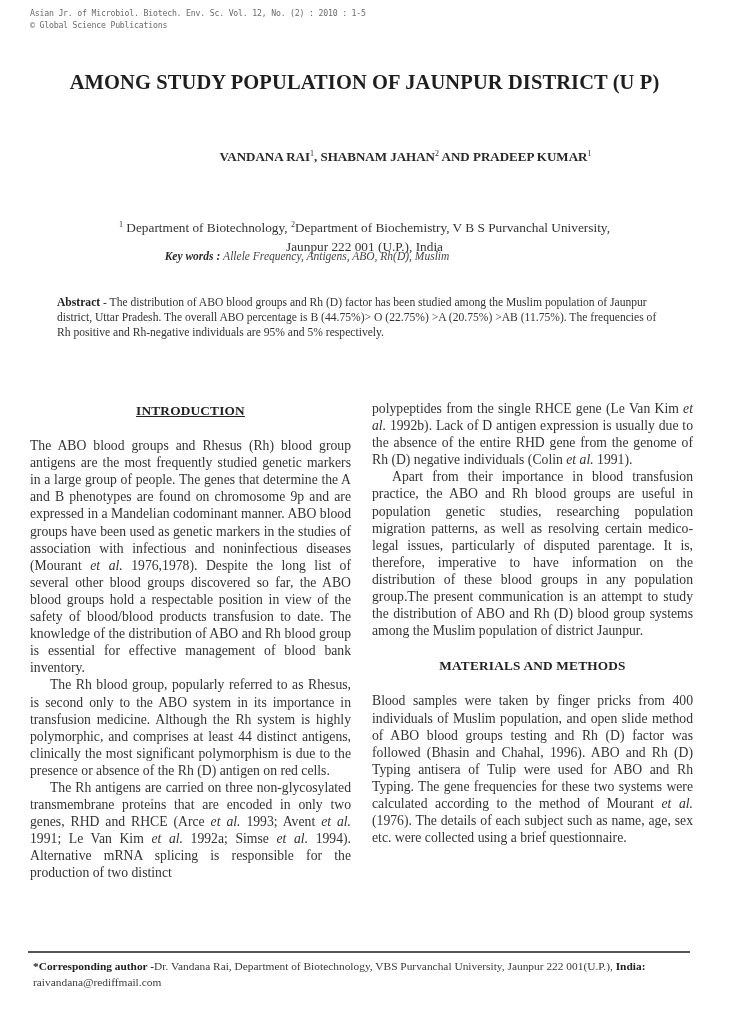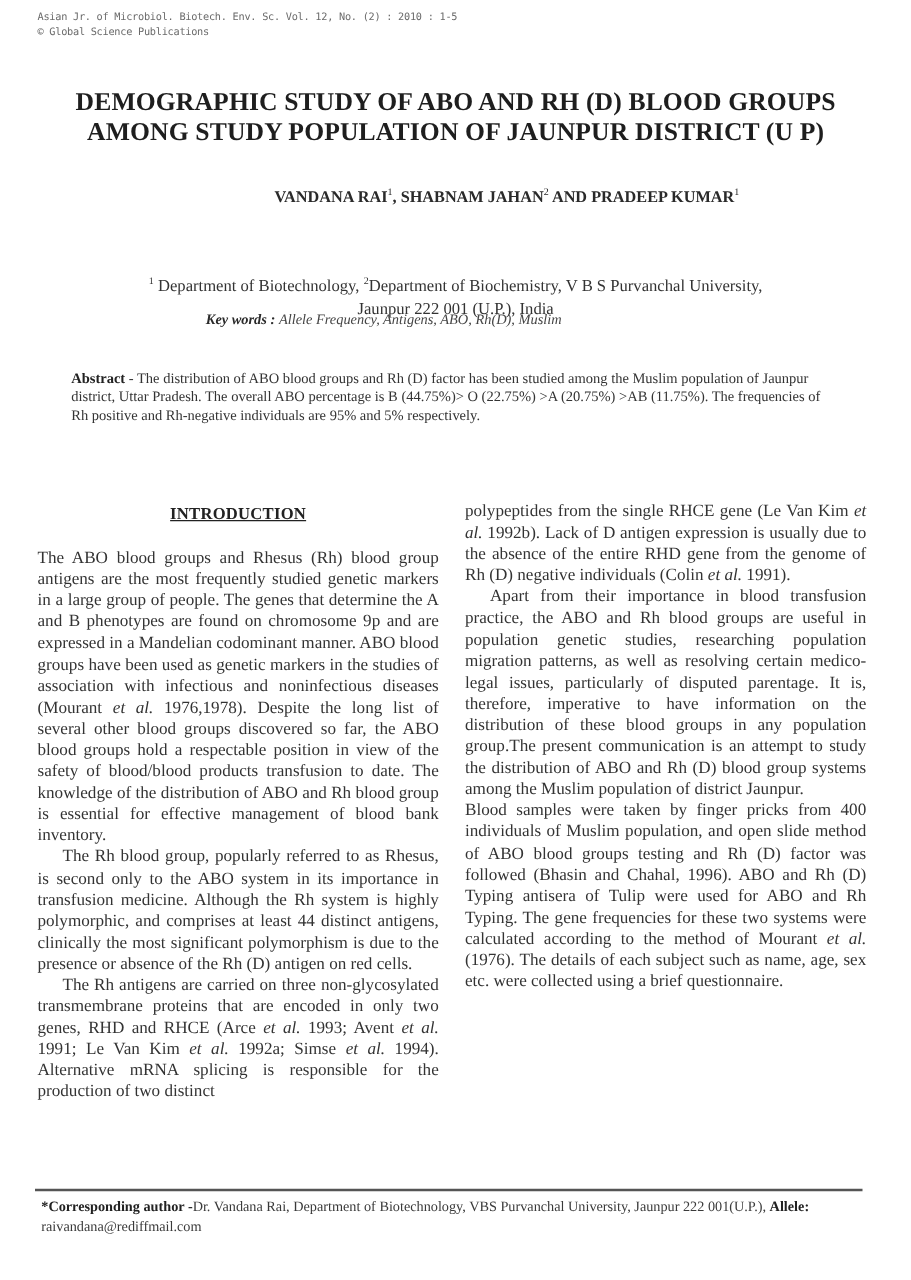--- a/index.html
+++ b/index.html
@@ -64,21 +64,20 @@
 </style>
 </head>
 <body>
 
 <div class="running-head">
   <div>Asian Jr. of Microbiol. Biotech. Env. Sc. Vol. 12, No. (2) : 2010 : 1-5</div>
   <div>© Global Science Publications</div>
 </div>
 
 <div class="title">
-  <div>DEMOGRAPHIC STUDY OF ABO AND RH (D) BLOOD GROUPS</div>
   <div>AMONG STUDY POPULATION OF JAUNPUR DISTRICT (U P)</div>
 </div>
 
 <div class="authors">
   <span>VANDANA RAI</span><sup>1</sup><span style="white-space:pre">, </span><span>SHABNAM JAHAN</span><sup>2</sup><span style="white-space:pre"> AND </span><span>PRADEEP KUMAR</span><sup>1</sup>
 </div>
 
 <div class="affil">
   <div>
     <sup>1</sup><span style="white-space:pre-wrap"> Department of Biotechnology, </span><sup>2</sup><span>Department of Biochemistry, V B S Purvanchal University,</span>
@@ -98,20 +97,21 @@
 <div class="col col-left">
   <div class="section-heading">INTRODUCTION</div>
   <p>The ABO blood groups and Rhesus (Rh) blood group antigens are the most frequently studied genetic markers in a large group of people. The genes that determine the A and B phenotypes are found on chromosome 9p and are expressed in a Mandelian codominant manner. ABO blood groups have been used as genetic markers in the studies of association with infectious and noninfectious diseases (Mourant <i>et al.</i> 1976,1978). Despite the long list of several other blood groups discovered so far, the ABO blood groups hold a respectable position in view of the safety of blood/blood products transfusion to date. The knowledge of the distribution of ABO and Rh blood group is essential for effective management of blood bank inventory.</p>
   <p class="indent">The Rh blood group, popularly referred to as Rhesus, is second only to the ABO system in its importance in transfusion medicine. Although the Rh system is highly polymorphic, and comprises at least 44 distinct antigens, clinically the most significant polymorphism is due to the presence or absence of the Rh (D) antigen on red cells.</p>
   <p class="indent">The Rh antigens are carried on three non-glycosylated transmembrane proteins that are encoded in only two genes, RHD and RHCE (Arce <i>et al.</i> 1993; Avent <i>et al.</i> 1991; Le Van Kim <i>et al.</i> 1992a; Simse <i>et al.</i> 1994). Alternative mRNA splicing is responsible for the production of two distinct</p>
 </div>
 
 <div class="col col-right">
   <p>polypeptides from the single RHCE gene (Le Van Kim <i>et al.</i> 1992b). Lack of D antigen expression is usually due to the absence of the entire RHD gene from the genome of Rh (D) negative individuals (Colin <i>et al.</i> 1991).</p>
   <p class="indent">Apart from their importance in blood transfusion practice, the ABO and Rh blood groups are useful in population genetic studies, researching population migration patterns, as well as resolving certain medico-legal issues, particularly of disputed parentage. It is, therefore, imperative to have information on the distribution of these blood groups in any population group.The present communication is an attempt to study the distribution of ABO and Rh (D) blood group systems among the Muslim population of district Jaunpur.</p>
+  <div class="section-heading">MATERIALS AND METHODS</div>
   <p>Blood samples were taken by finger pricks from 400 individuals of Muslim population, and open slide method of ABO blood groups testing and Rh (D) factor was followed (Bhasin and Chahal, 1996). ABO and Rh (D) Typing antisera of Tulip were used for ABO and Rh Typing. The gene frequencies for these two systems were calculated according to the method of Mourant <i>et al.</i> (1976). The details of each subject such as name, age, sex etc. were collected using a brief questionnaire.</p>
 </div>
 
 <div class="footer-rule"></div>
 
 <div class="footnote">
-  <b>*</b><b>Corresponding author -</b><span>Dr. Vandana Rai, Department of Biotechnology, VBS Purvanchal University, Jaunpur 222 001(U.P.), </span><b>Allele:</b><span> raivandana@rediffmail.com</span>
+  <b>*</b><b>Corresponding author -</b><span>Dr. Vandana Rai, Department of Biotechnology, VBS Purvanchal University, Jaunpur 222 001(U.P.), </span><b>India:</b><span> raivandana@rediffmail.com</span>
 </div>
 
 </body></html>

